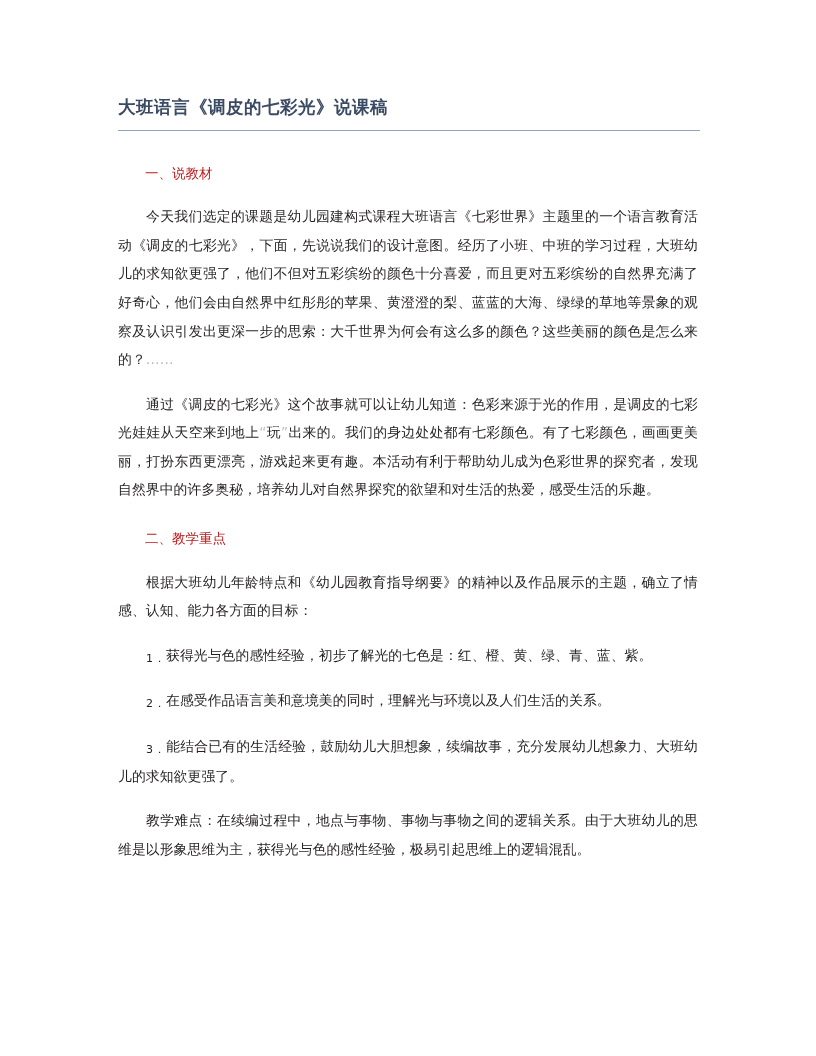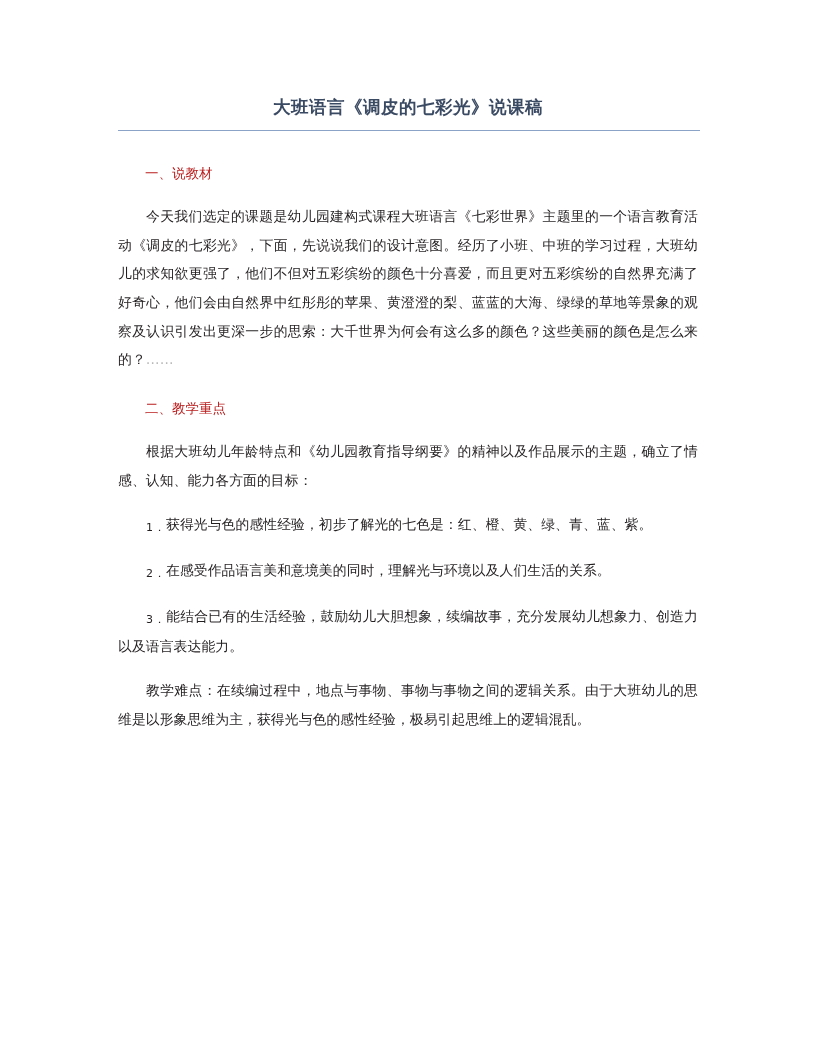--- a/index.html
+++ b/index.html
@@ -19,21 +19,20 @@
   }
   .content {
     position: absolute;
     left: 118px;
     top: 0;
     width: 580px;
   }
   .doc-title {
     margin: 0;
     padding-top: 96px;
-    text-align: center;
     font-size: 17.5px;
     font-weight: 700;
     color: #3b4a63;
     letter-spacing: 0.5px;
     line-height: 1.3;
   }
   .title-rule {
     margin-top: 11px;
     height: 0;
     border: 0;
@@ -89,28 +88,29 @@
   <div class="content">
 
     <h1 class="doc-title">大班语言《调皮的七彩光》说课稿</h1>
 
     <hr class="title-rule">
 
     <div class="section-heading">一、说教材</div>
 
     <p class="body-para"><span>今天我们选定的课题是幼儿园建构式课程大班语言《七彩世界》主题里的一个语言教育活动《调皮的七彩光》，下面，先说说我们的设计意图。经历了小班、中班的学习过程，大班幼儿的求知欲更强了，他们不但对五彩缤纷的颜色十分喜爱，而且更对五彩缤纷的自然界充满了好奇心，他们会由自然界中红彤彤的苹果、黄澄澄的梨、蓝蓝的大海、绿绿的草地等景象的观察及认识引发出更深一步的思索：大千世界为何会有这么多的颜色？这些美丽的颜色是怎么来的？</span><span class="faint">……</span></p>
 
+    <p class="body-para"><span>通过《调皮的七彩光》这个故事就可以让幼儿知道：色彩来源于光的作用，是调皮的七彩光娃娃从天空来到地上</span><span class="q-mark">“</span><span>玩</span><span class="q-mark">”</span><span>出来的。我们的身边处处都有七彩颜色。有了七彩颜色，画画更美丽，打扮东西更漂亮，游戏起来更有趣。本活动有利于帮助幼儿成为色彩世界的探究者，发现自然界中的许多奥秘，培养幼儿对自然界探究的欲望和对生活的热爱，感受生活的乐趣。</span></p>
 
     <div class="section-heading">二、教学重点</div>
 
     <p class="body-para">根据大班幼儿年龄特点和《幼儿园教育指导纲要》的精神以及作品展示的主题，确立了情感、认知、能力各方面的目标：</p>
 
     <p class="numbered"><span class="num-marker">1．</span><span>获得光与色的感性经验，初步了解光的七色是：红、橙、黄、绿、青、蓝、紫。</span></p>
 
     <p class="numbered"><span class="num-marker">2．</span><span>在感受作品语言美和意境美的同时，理解光与环境以及人们生活的关系。</span></p>
 
-    <p class="numbered"><span class="num-marker">3．</span><span>能结合已有的生活经验，鼓励幼儿大胆想象，续编故事，充分发展幼儿想象力、创造力以及语言表达能力。</span></p>
+    <p class="numbered"><span class="num-marker">3．</span><span>能结合已有的生活经验，鼓励幼儿大胆想象，续编故事，充分发展幼儿想象力、大班幼儿的求知欲更强了。</span></p>
 
 
     <p class="body-para">教学难点：在续编过程中，地点与事物、事物与事物之间的逻辑关系。由于大班幼儿的思维是以形象思维为主，获得光与色的感性经验，极易引起思维上的逻辑混乱。</p>
 
   </div>
 </div>
 
 </body></html>

